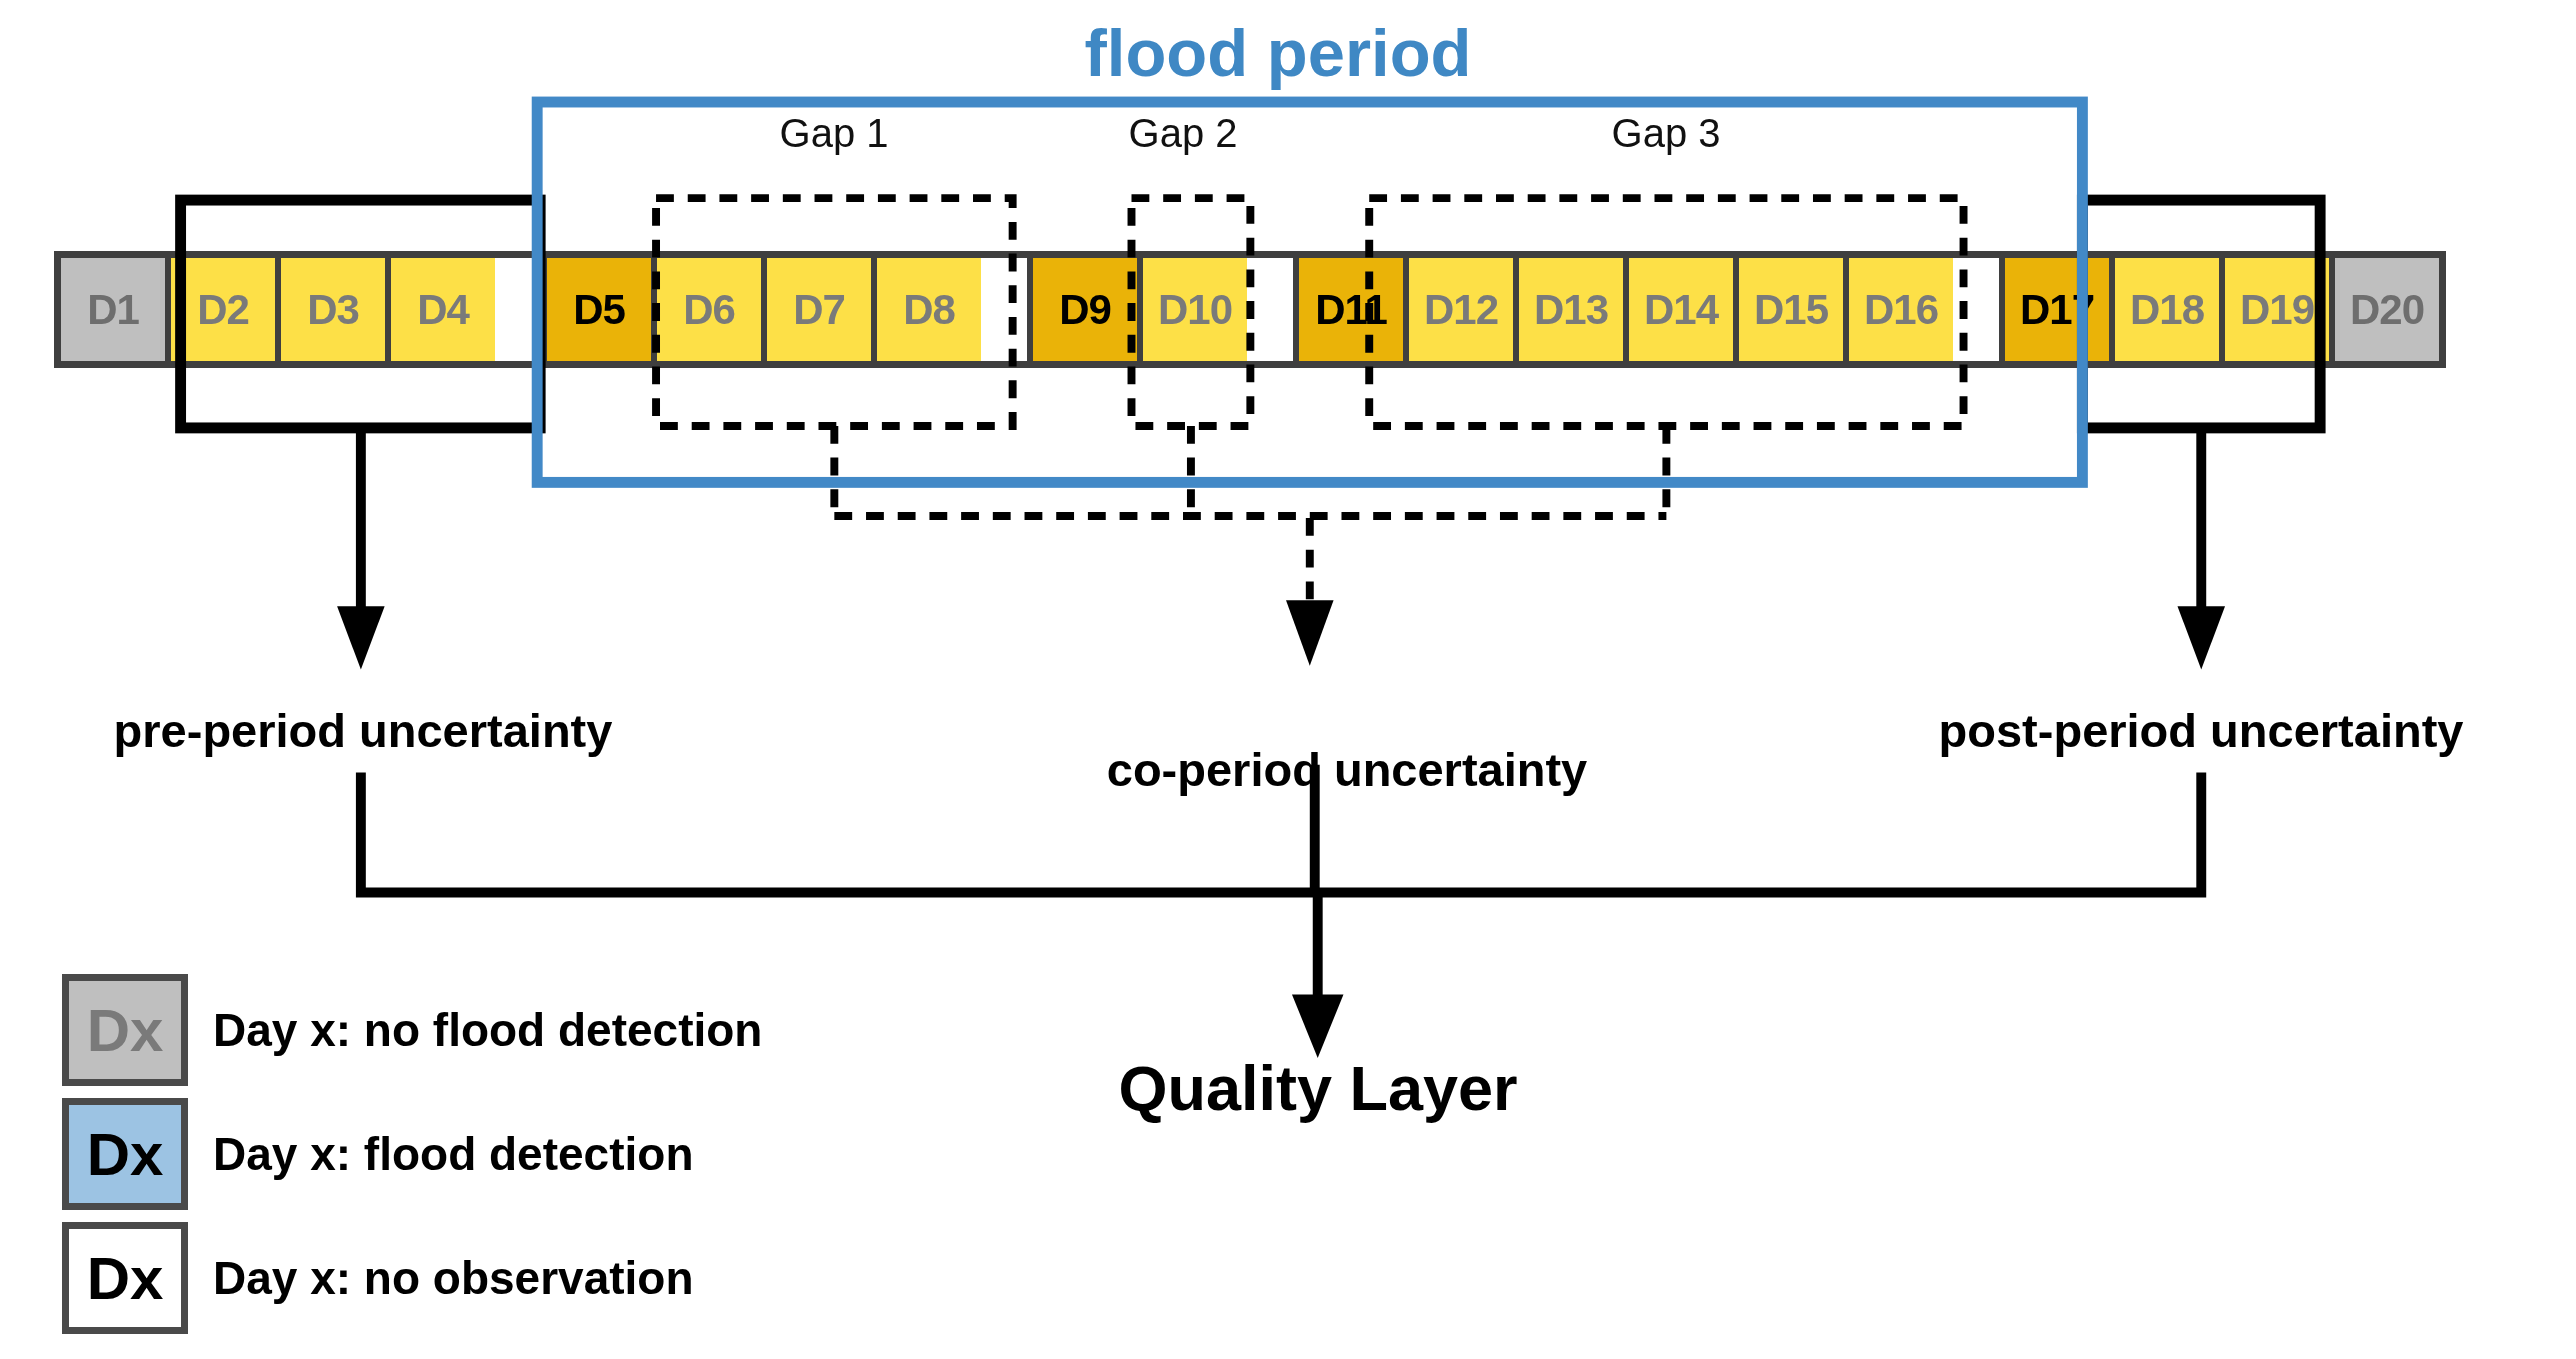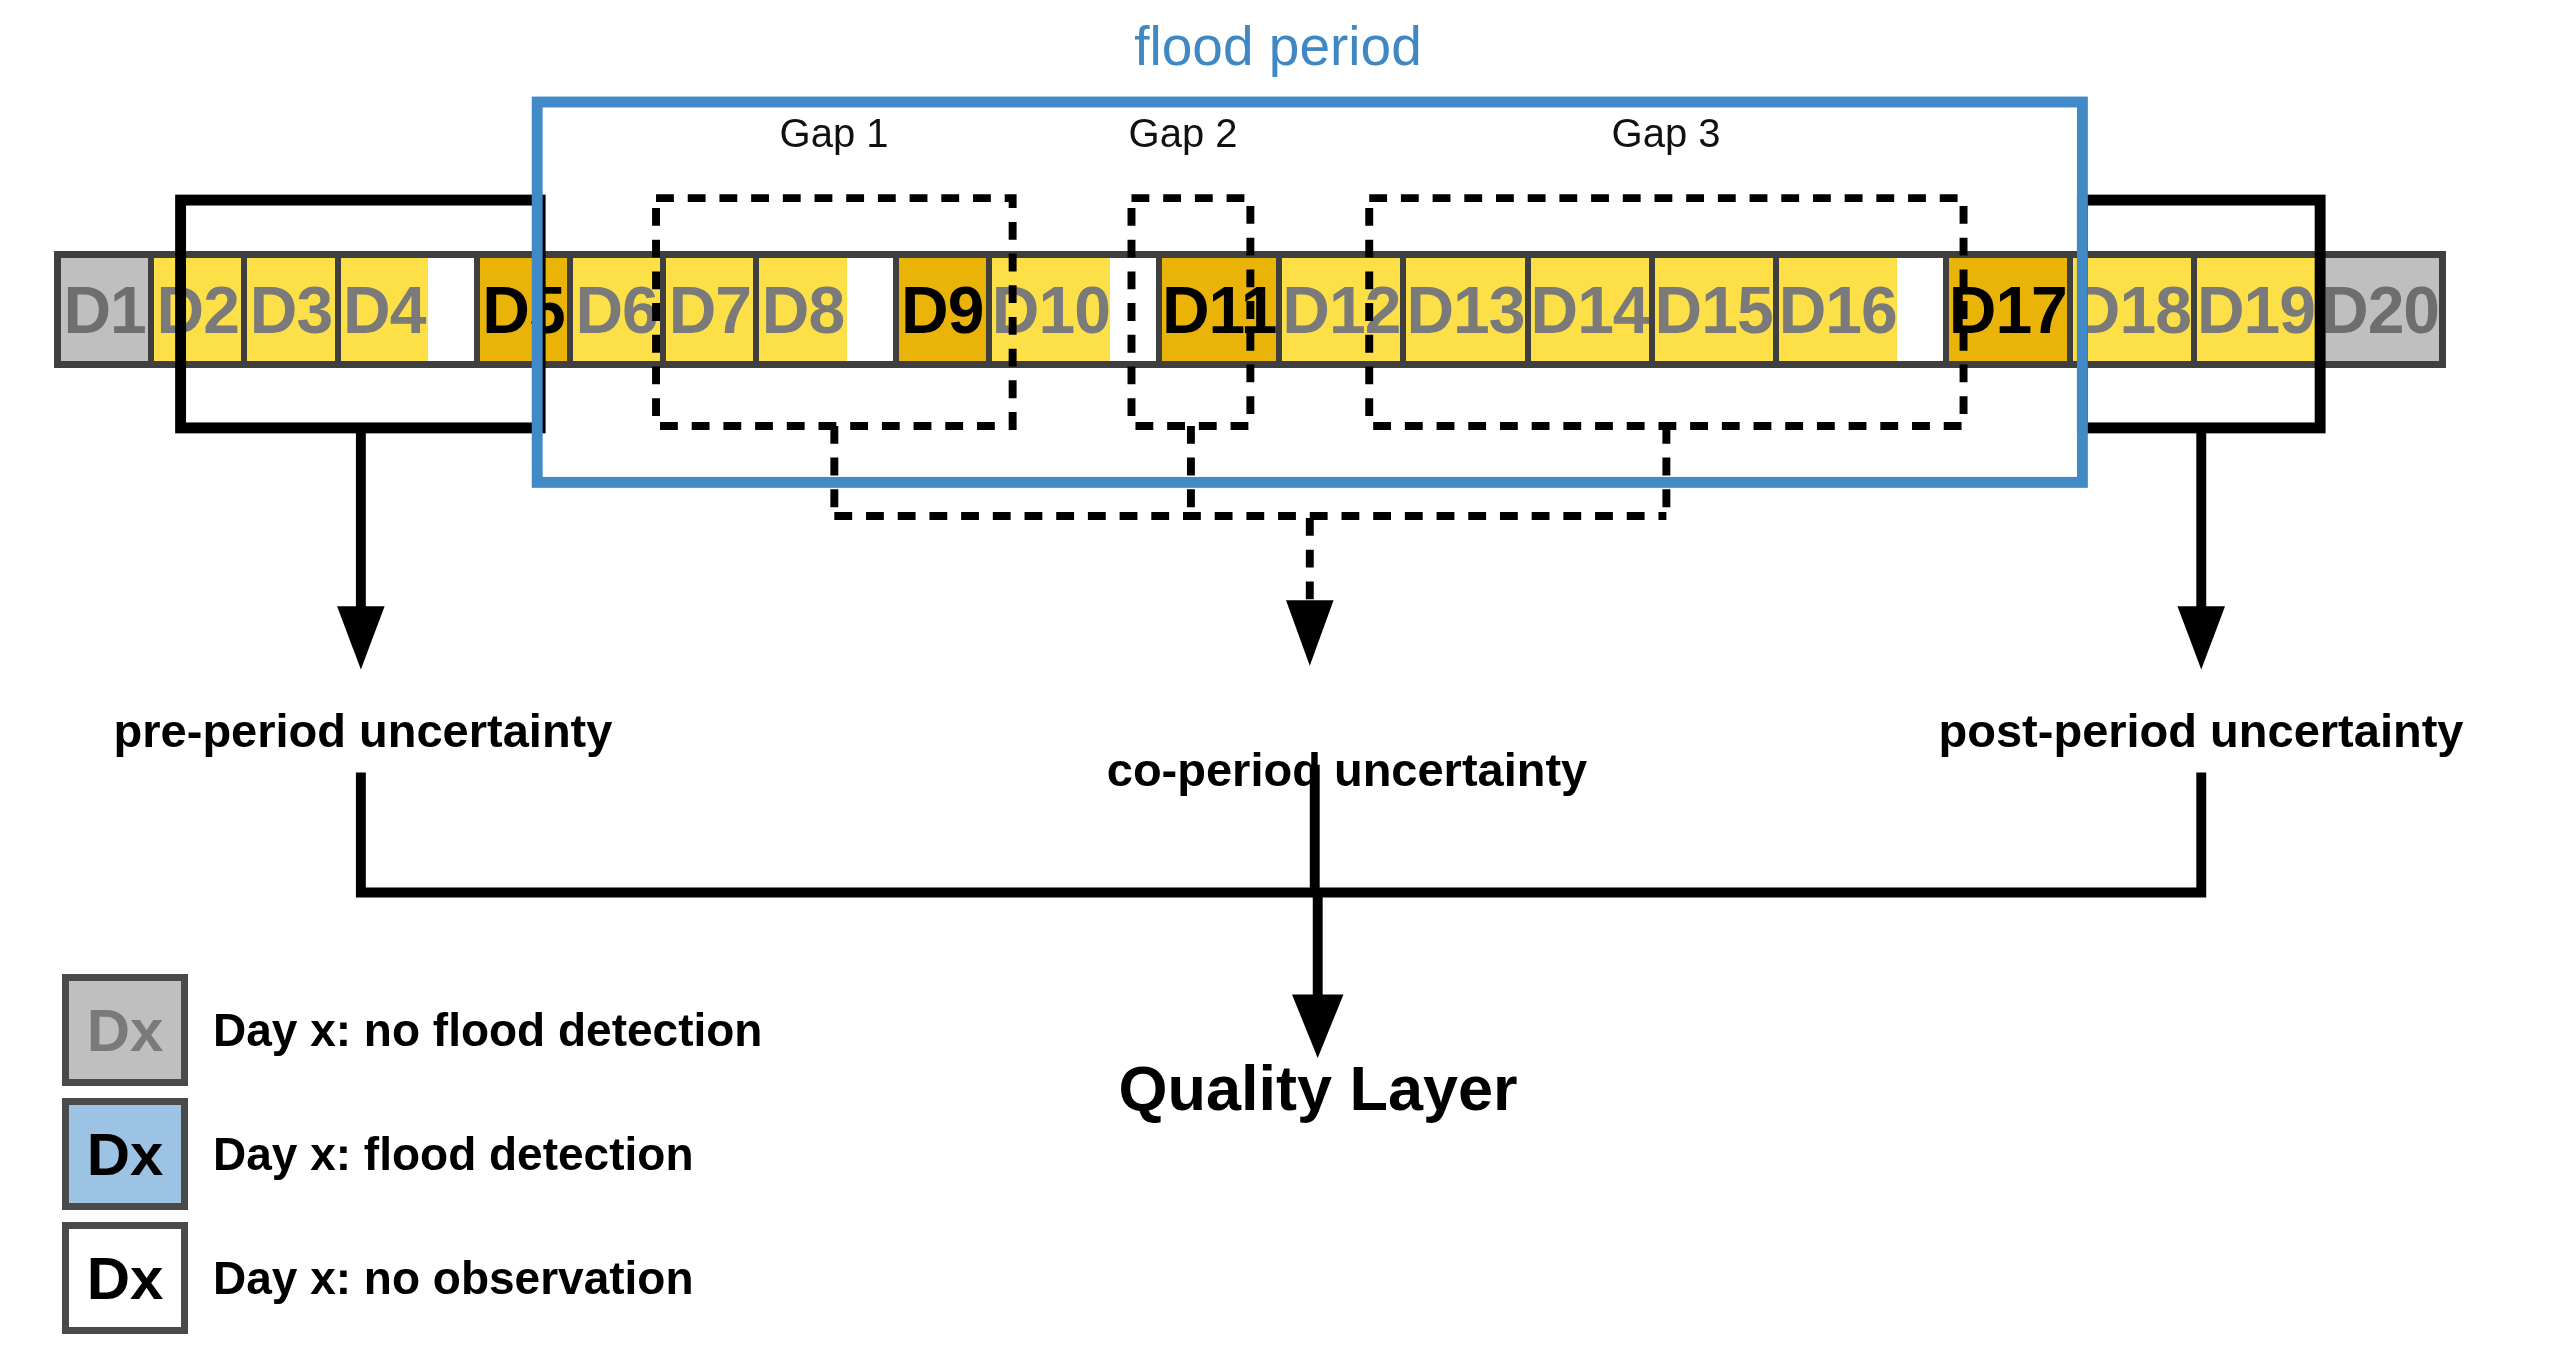--- a/index.html
+++ b/index.html
@@ -21,43 +21,43 @@
     display:flex;
     background:#ffffff;
   }
   .day{
     flex:1 1 0;
     box-sizing:border-box;
     border-left:6px solid #3f3f3f;
     display:flex;
     align-items:center;
     justify-content:center;
-    font-size:66px;
+    font-size:42px;
     font-weight:bold;
     letter-spacing:-1px;
   }
   .day:first-child{border-left:none;}
   .day[data-type="no_flood_detection"]{background:#bfbfbf;color:#6e6e6e;}
   .day[data-type="no_observation"]{background:#fde047;color:#7a7a7a;}
   .day[data-type="flood_detection"]{background:#eab308;color:#000000;margin-left:46px;}
   
   .overlay{
     position:absolute;
     left:0; top:0;
     pointer-events:none;
   }
   
   .lbl{
     position:absolute;
     transform:translateX(-50%);
     white-space:nowrap;
   }
   .flood-title{
-    font-size:55px;
-    font-weight:normal;
+    font-size:67px;
+    font-weight:bold;
     color:#3f88c4;
   }
   .gap-lbl{
     font-size:40px;
     color:#111111;
   }
   .unc-lbl{
     font-size:47px;
     font-weight:bold;
     color:#000000;

